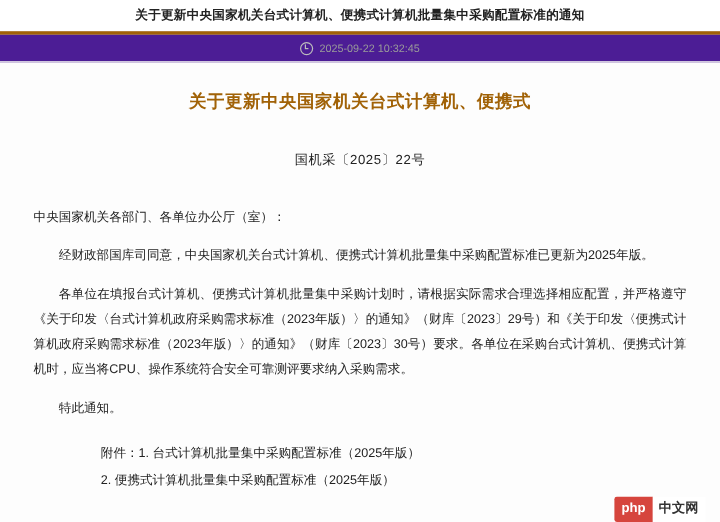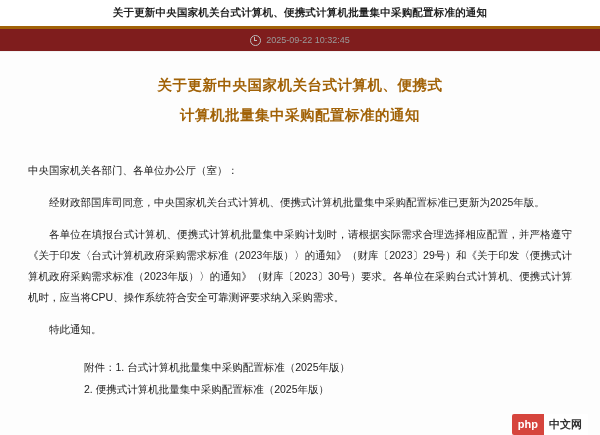--- a/index.html
+++ b/index.html
@@ -37,21 +37,21 @@
     letter-spacing: 0.2px;
     white-space: nowrap;
   }
   .meta-row {
     height: 22px;
     display: flex;
     align-items: center;
     justify-content: center;
     gap: 5px;
     border-bottom: 1px solid #f2f2f2;
-    background: #7f1d1d;
+    background: #4c1d95;
   }
   .clock-icon {
     width: 9px;
     height: 9px;
     border: 1px solid #bdbdbd;
     border-radius: 50%;
     position: relative;
     display: inline-block;
   }
   .clock-icon::before {
@@ -158,23 +158,23 @@
 
   <div class="meta-row">
     <span class="clock-icon"></span>
     <span class="meta-date">2025-09-22 10:32:45</span>
   </div>
 
   <div class="doc-body">
 
     <div class="doc-title">
       <div>关于更新中央国家机关台式计算机、便携式</div>
-      <div>计算机批量集中采购配置标准的通知</div>
     </div>
 
+    <div class="doc-number">国机采〔2025〕22号</div>
 
     <div class="addressee">中央国家机关各部门、各单位办公厅（室）：</div>
 
     <div class="para">经财政部国库司同意，中央国家机关台式计算机、便携式计算机批量集中采购配置标准已更新为2025年版。</div>
     <div class="para para-tight">各单位在填报台式计算机、便携式计算机批量集中采购计划时，请根据实际需求合理选择相应配置，并严格遵守《关于印发〈台式计算机政府采购需求标准（2023年版）〉的通知》（财库〔2023〕29号）和《关于印发〈便携式计算机政府采购需求标准（2023年版）〉的通知》（财库〔2023〕30号）要求。各单位在采购台式计算机、便携式计算机时，应当将CPU、操作系统符合安全可靠测评要求纳入采购需求。</div>
     <div class="para para-tight">特此通知。</div>
 
     <div class="attach-list">
       <div class="attach-item">附件：1. 台式计算机批量集中采购配置标准（2025年版）</div>
       <div class="attach-item">2. 便携式计算机批量集中采购配置标准（2025年版）</div>

